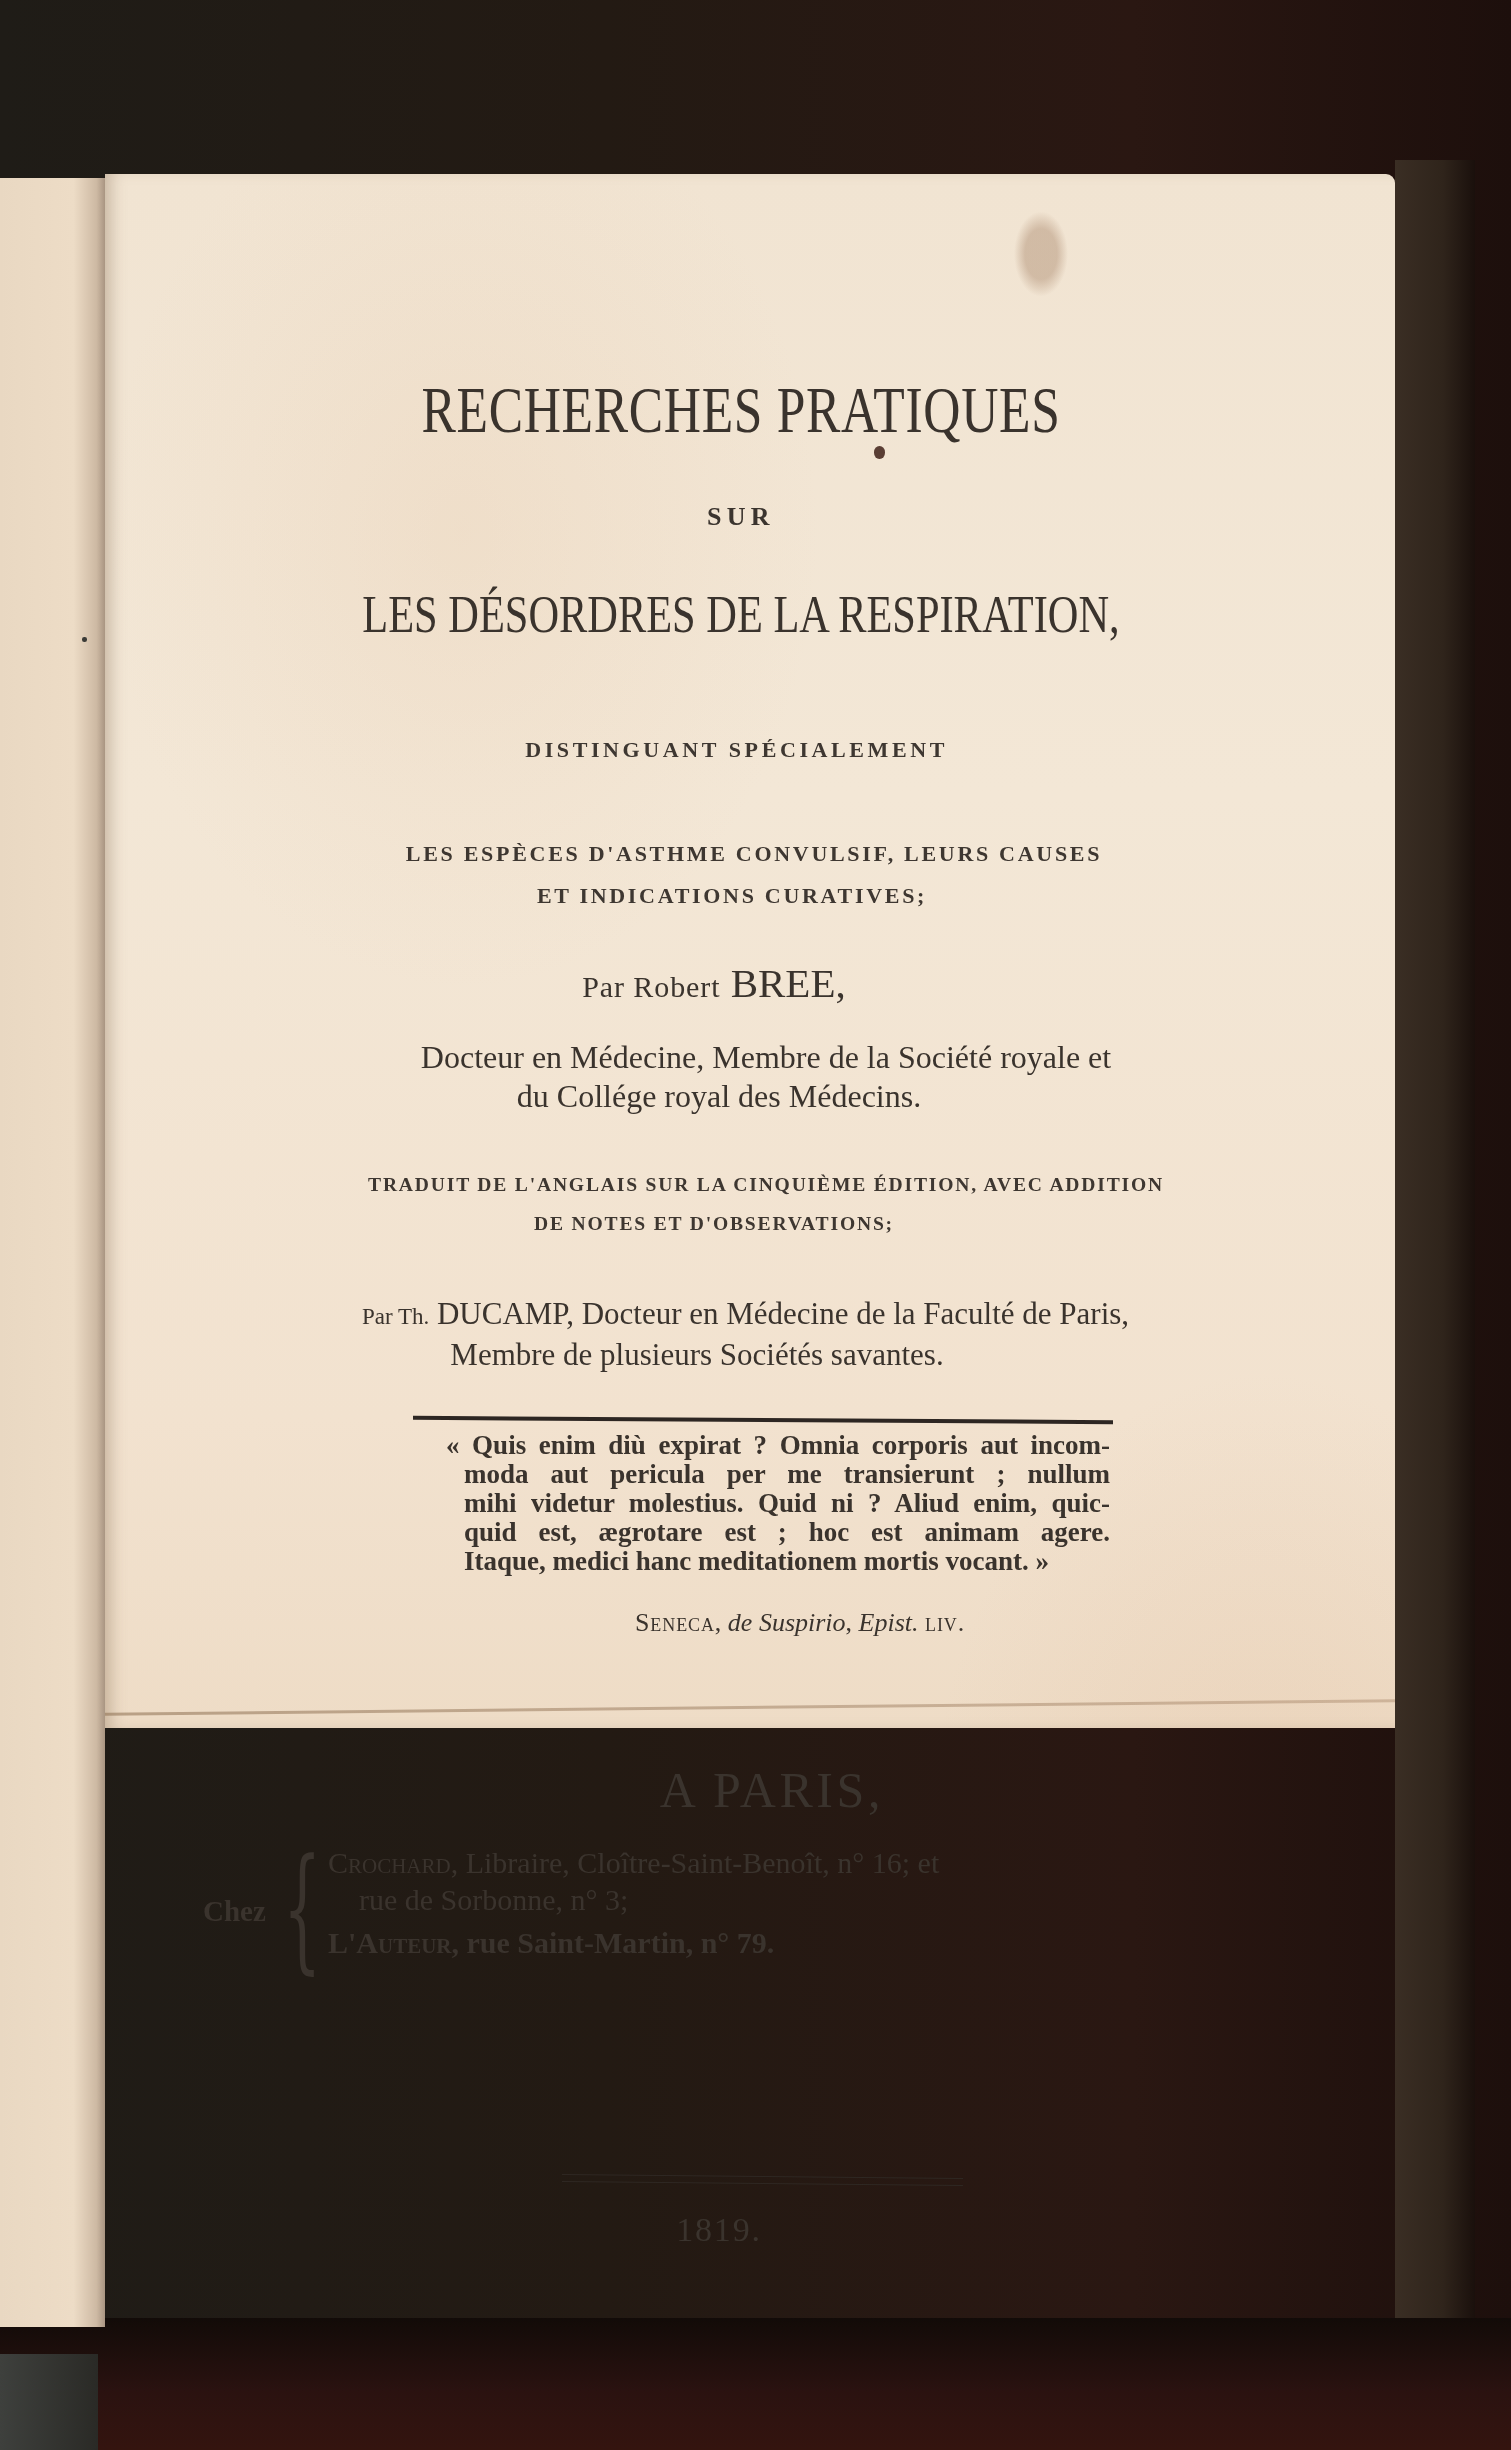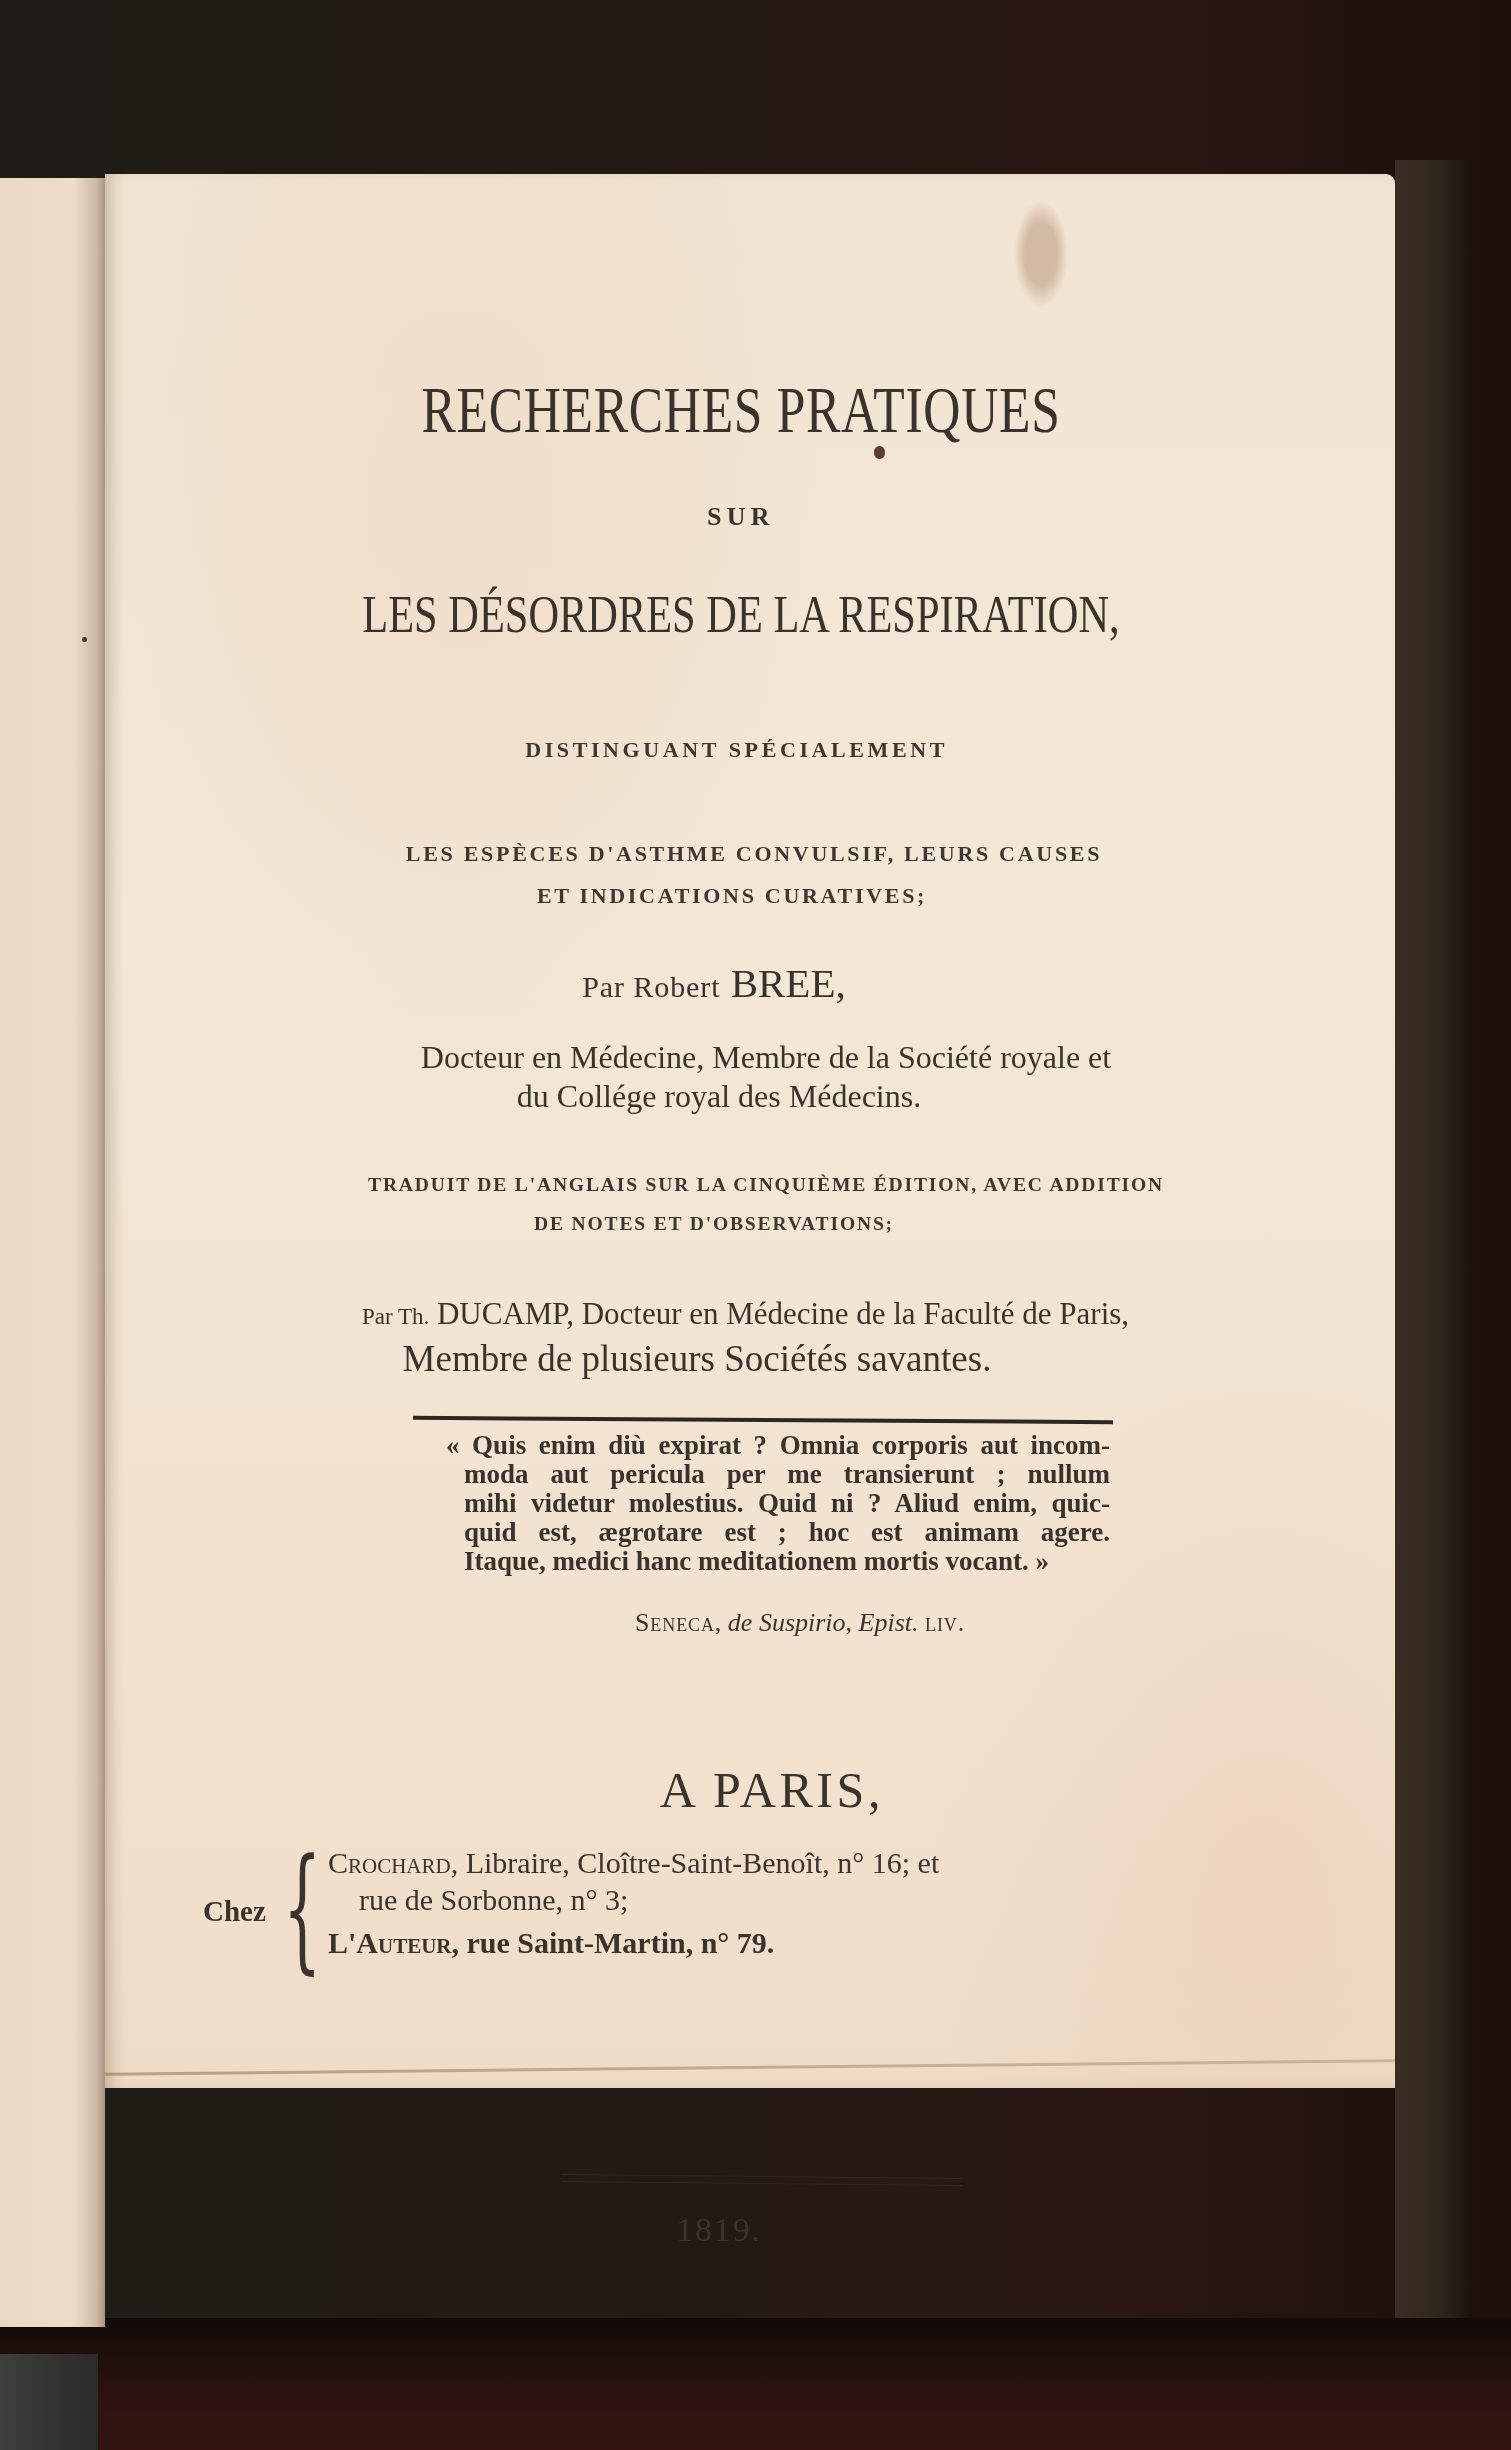--- a/index.html
+++ b/index.html
@@ -19,21 +19,21 @@
   }
   .right-board {
     position:absolute; left:1395px; top:160px; width:80px; height:2175px;
     background: linear-gradient(90deg, #3a2e24 0%, #2f241b 60%, #1a100c 100%);
   }
   .spine-strip {
     position:absolute; left:0; top:178px; width:105px; height:2149px;
     background: linear-gradient(90deg, #e9d8c2 0%, #eddcc6 70%, #cdb9a3 92%, #a99582 100%);
   }
   .page {
-    position:absolute; left:105px; top:174px; width:1290px; height:1914px;
+    position:absolute; left:105px; top:174px; width:1290px; height:1554px;
     background:
       radial-gradient(ellipse at 936px 80px, rgba(150,110,80,0.35) 0 16px, transparent 27px),
       radial-gradient(ellipse at 357px 357px, rgba(230,200,170,0.25), transparent 357px),
       radial-gradient(ellipse at 1159px 1694px, rgba(225,190,160,0.3), transparent 339px),
       linear-gradient(180deg, #f1e4d2 0%, #f3e7d6 40%, #f2e2cf 80%, #eedcc6 100%);
     border-top-right-radius:9px;
     box-shadow: inset 12.5px 0 16px -7.1px rgba(120,95,70,0.35);
   }
   .page .water-line {
     position:absolute; left:0; bottom:19.6px; width:100%; height:2.7px;
@@ -57,21 +57,21 @@
   .especes1 { top:667px; left:4px; letter-spacing:2.7px; }
   .especes2 { top:709px; left:-18px; letter-spacing:2.7px; }
   .par-bree { top:785px; font-size:41px; color:#3a332d; left:-36px; }
   .par-bree .sc { font-size:30px; letter-spacing:0.9px; }
   .docteur1 { top:865px; font-size:32px; color:#3a332d; left:16px; }
   .docteur2 { top:904px; font-size:32px; color:#3a332d; left:-31px; }
   .traduit1 { top:1000px; font-size:19.6px; font-weight:bold; letter-spacing:1.8px; color:#3e3731; left:16px; }
   .traduit2 { top:1039px; font-size:19.6px; font-weight:bold; letter-spacing:1.8px; color:#3e3731; left:-36px; }
   .ducamp1 { top:1122px; font-size:31px; color:#3a332d; left:-4.5px; }
   .ducamp1 .sc { font-size:23px; }
-  .ducamp2 { top:1163px; font-size:37px; color:#3a332d; left:-53px; }
+  .ducamp2 { top:1163px; font-size:31px; color:#3a332d; left:-53px; }
   .rule1 {
     position:absolute; left:308px; top:1244px; width:700px; height:3.6px;
     background:#2d2622; transform: rotate(0.35deg);
   }
   .quote {
     position:absolute; left:341px; top:1257px; width:664px;
     font-size:27px; line-height:29px; color:#3a332d; text-align:justify;font-weight:bold;
   }
   .quote .qline { display:block; text-align:justify; text-align-last:justify; }
   .quote .qline.first { padding-left:0; }

